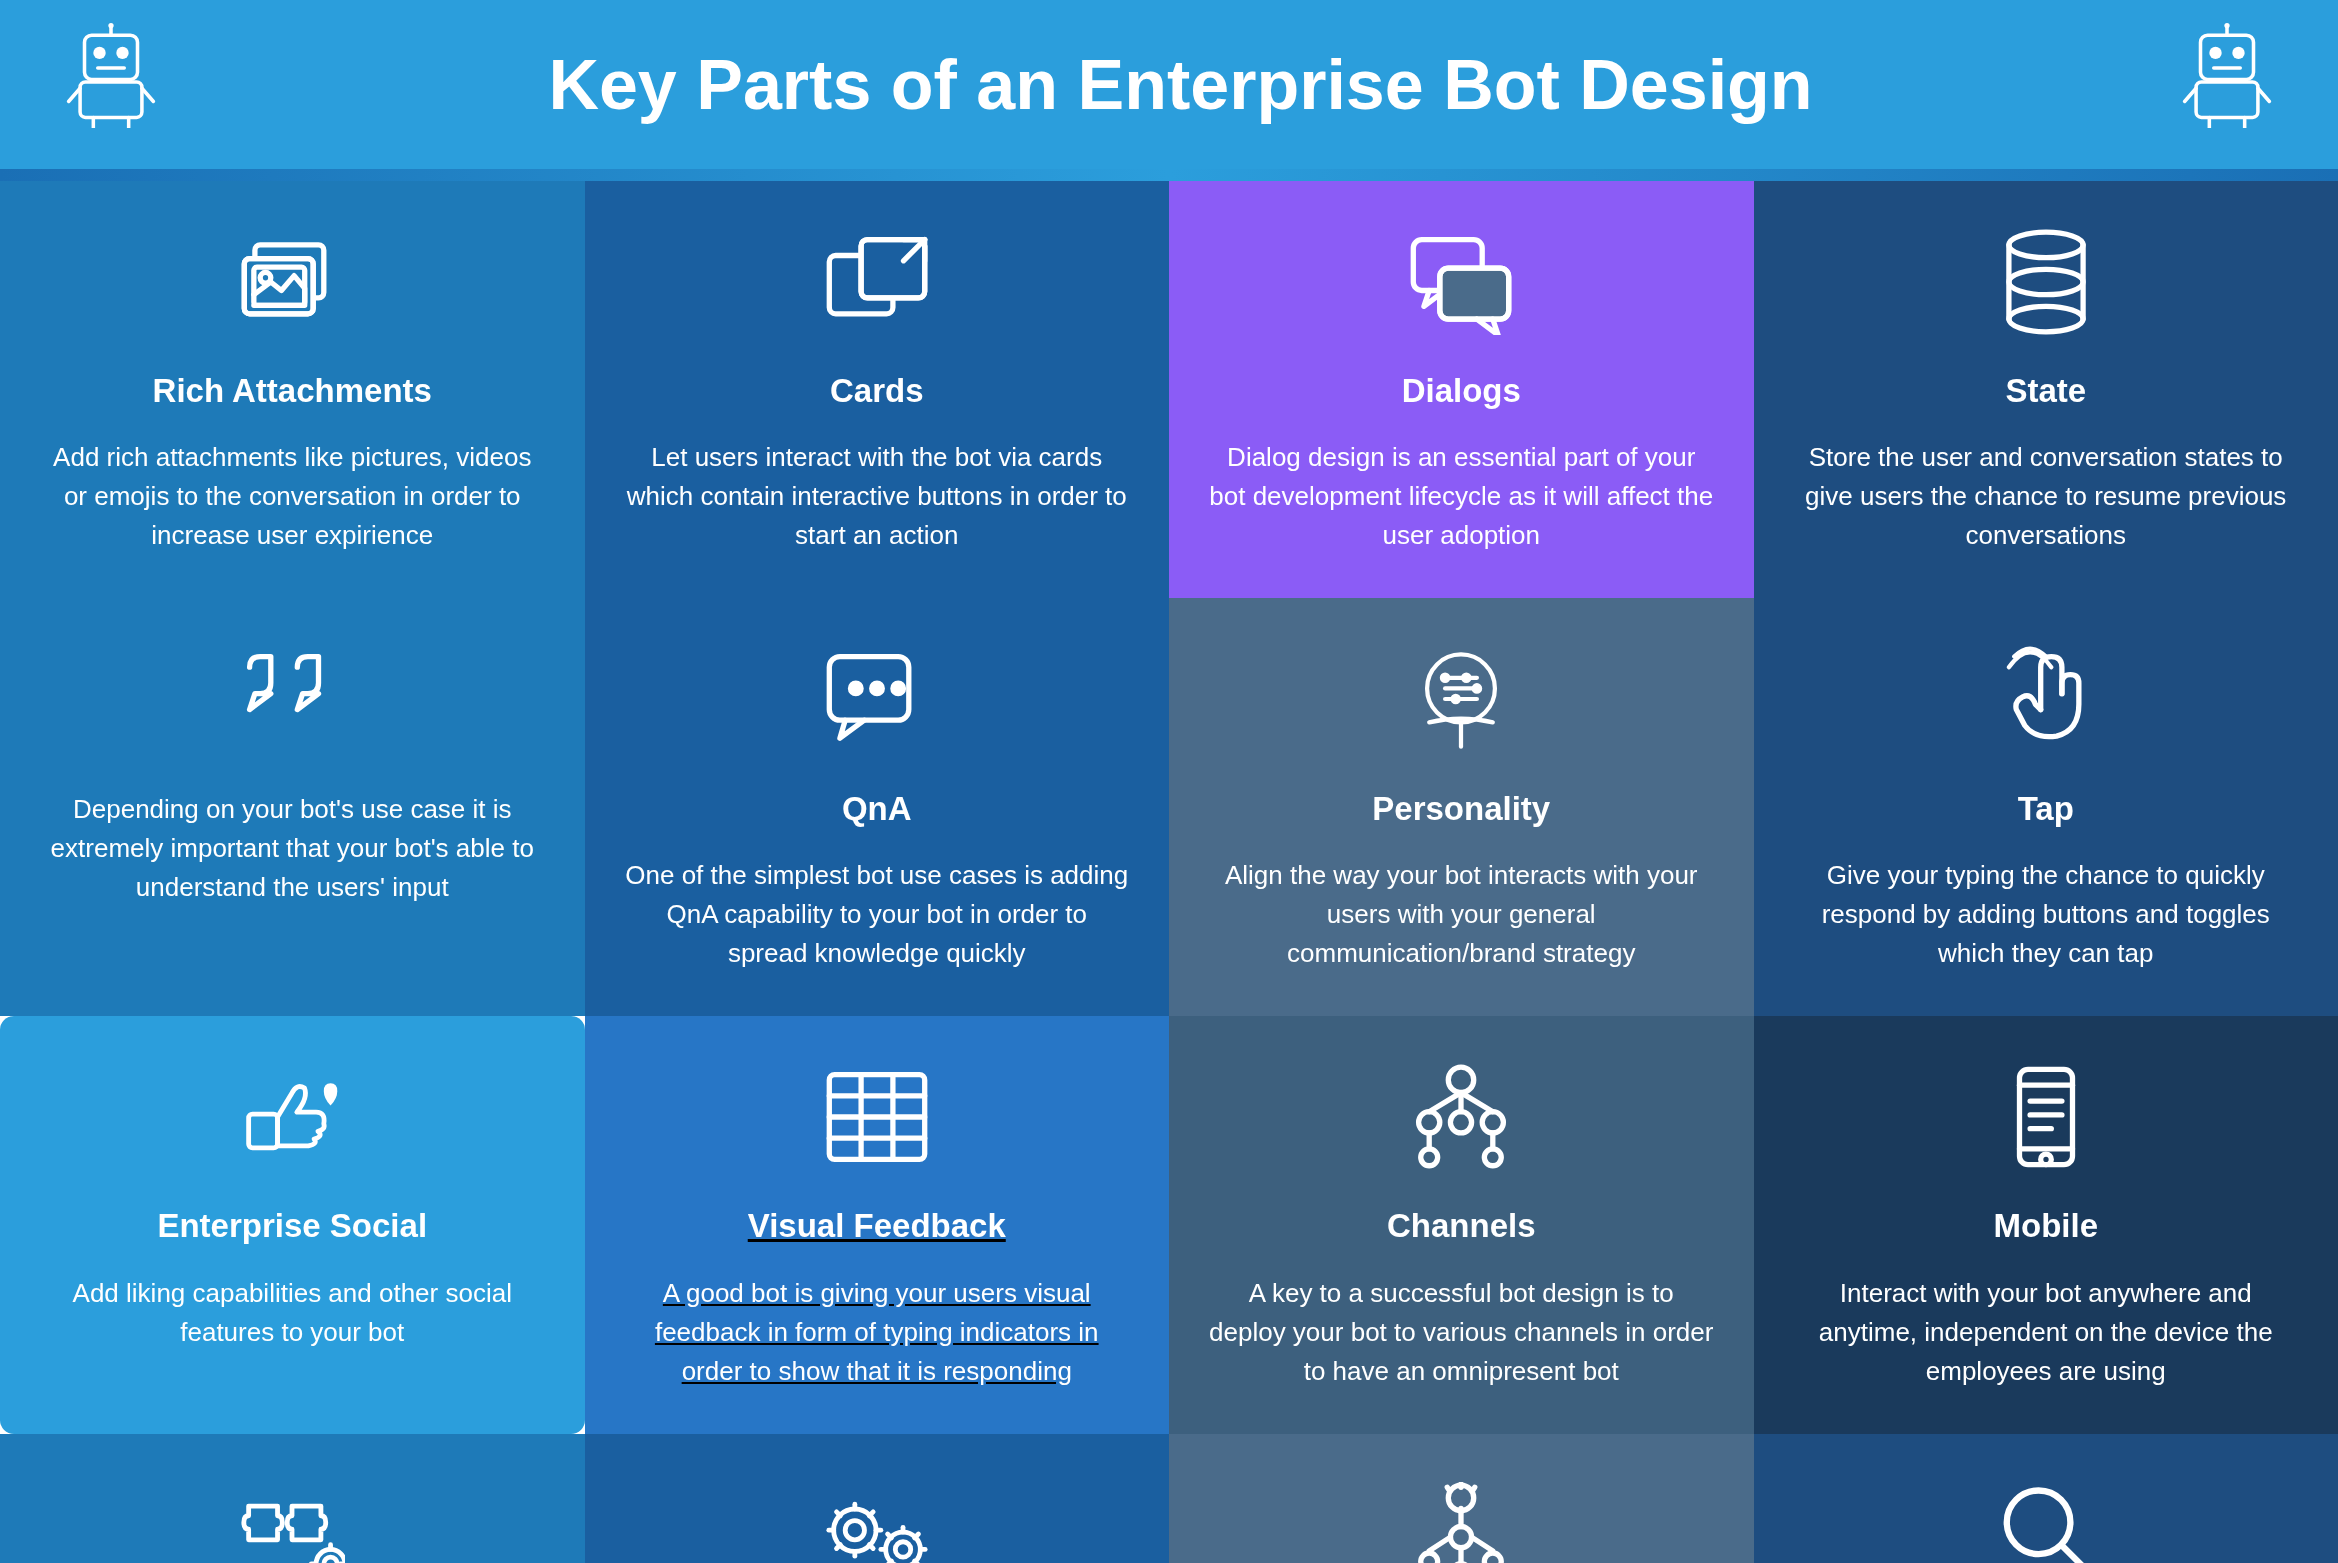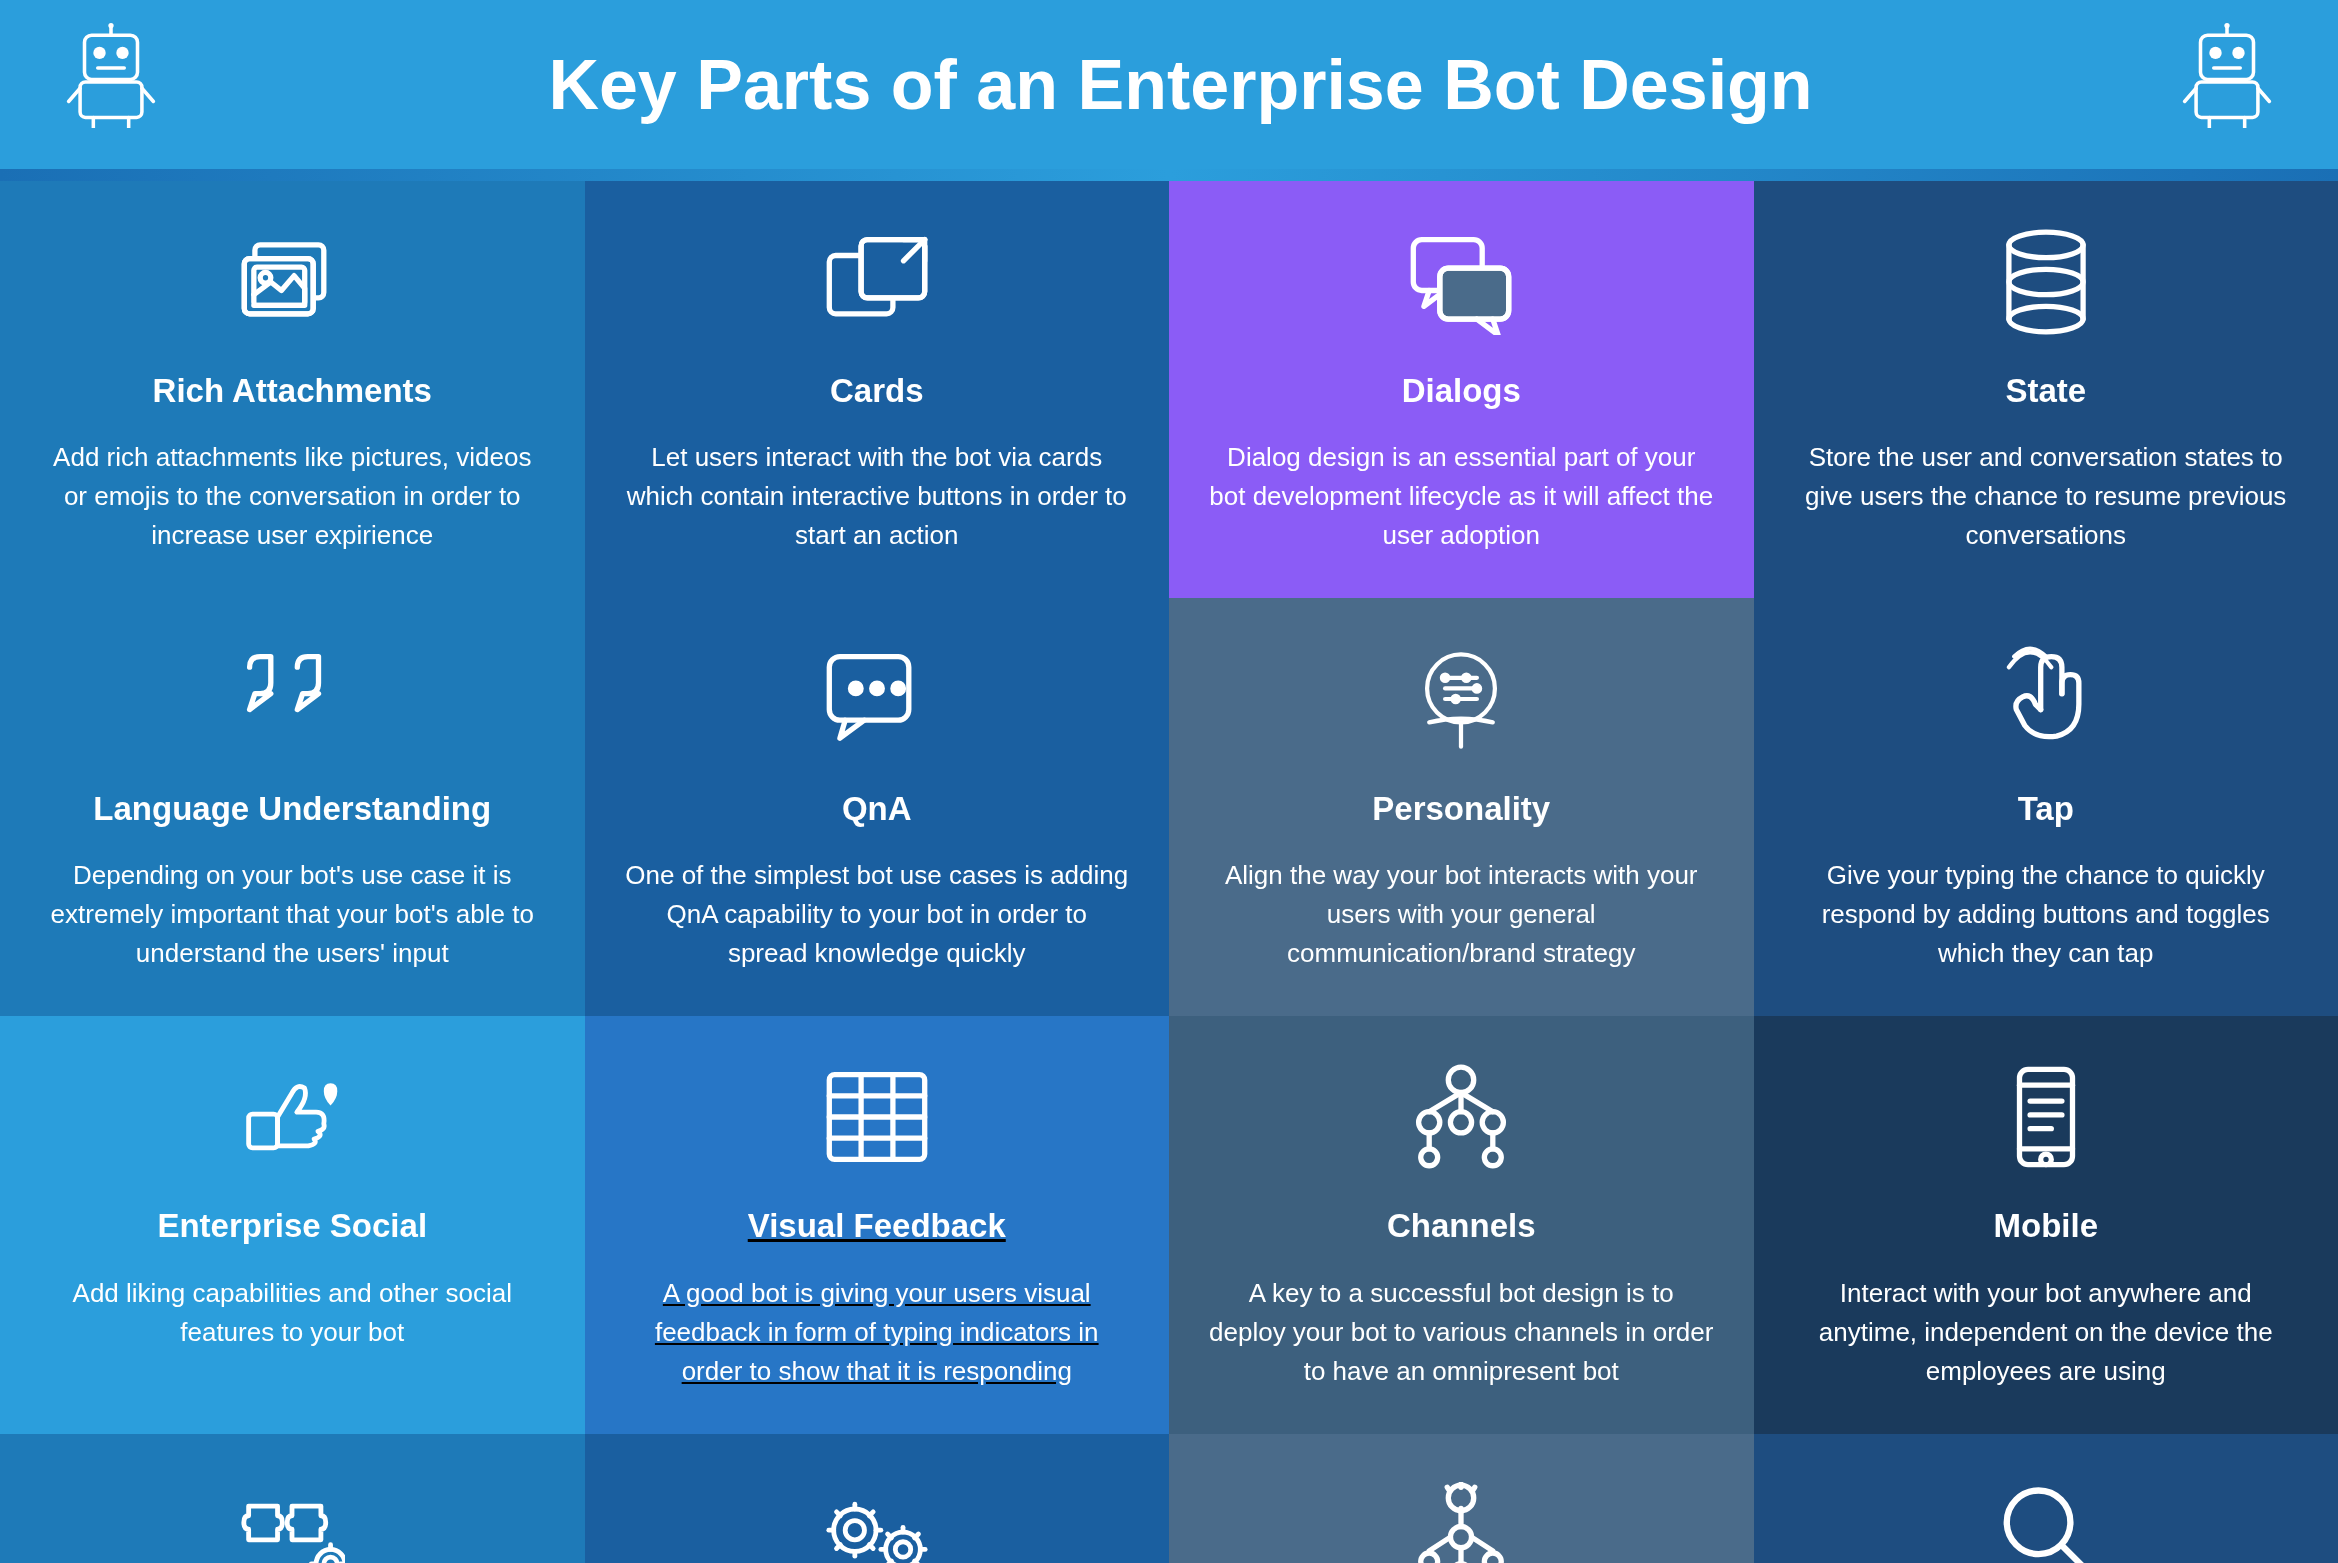--- a/index.html
+++ b/index.html
@@ -216,21 +216,20 @@
     </div>
 
     <div class="cell" style="background:#1e7ab8;">
       <div class="icon-wrapper">
         <svg viewBox="0 0 100 80" fill="none" stroke="white" stroke-width="5" stroke-linecap="round" stroke-linejoin="round">
 
           <path d="M10,10 Q10,0 20,0 L30,0 Q30,0 30,10 L30,25 Q30,35 20,35 L15,35 L10,50 L30,35"></path>
           <path d="M55,10 Q55,0 65,0 L75,0 Q75,0 75,10 L75,25 Q75,35 65,35 L60,35 L55,50 L75,35"></path>
         </svg>
       </div>
-      <div class="cell-title">Language Understanding</div>
       <div class="cell-desc">Depending on your bot's use case it is extremely important that your bot's able to understand the users' input</div>
     </div>
 
     <div class="cell" style="background:#1a5fa0;">
       <div class="icon-wrapper">
         <svg viewBox="0 0 100 90" fill="none" stroke="white" stroke-width="5" stroke-linecap="round" stroke-linejoin="round">
 
           <rect x="5" y="5" width="75" height="60" rx="10"></rect>
           <polyline points="20,65 15,82 38,65"></polyline>
           <circle cx="30" cy="35" r="5" fill="white"></circle>
@@ -272,21 +271,21 @@
           <path d="M55,45 L55,35 Q55,27 63,27 Q71,27 71,35 L71,55 Q71,80 50,85 Q30,88 20,75 L12,60 Q10,52 18,48 Q26,44 30,55 L35,60"></path>
 
           <path d="M10,10 Q25,-5 40,10" stroke="white" stroke-width="4" fill="none"></path>
           <path d="M5,20 Q25,-8 45,20" stroke="white" stroke-width="4" fill="none"></path>
         </svg>
       </div>
       <div class="cell-title">Tap</div>
       <div class="cell-desc">Give your typing the chance to quickly respond by adding buttons and toggles which they can tap</div>
     </div>
 
-    <div class="cell" style="background:#2b9edc;">
+    <div class="cell" style="background:#2b9edc;border-radius:14px;">
       <div class="icon-wrapper">
         <svg viewBox="0 0 110 90" fill="none" stroke="white" stroke-width="5" stroke-linecap="round" stroke-linejoin="round">
 
           <path d="M40,75 L40,45 L55,20 Q60,10 68,15 Q72,25 60,40 L80,40 Q90,40 88,52 Q90,58 82,60 Q88,65 78,68 Q82,73 72,75 L40,75"></path>
           <rect x="10" y="42" width="30" height="35" rx="4"></rect>
 
           <path d="M88,18 Q88,10 95,10 Q102,10 102,18 Q102,26 95,33 Q88,26 88,18 Z" fill="white" stroke="none"></path>
         </svg>
       </div>
       <div class="cell-title">Enterprise Social</div>

